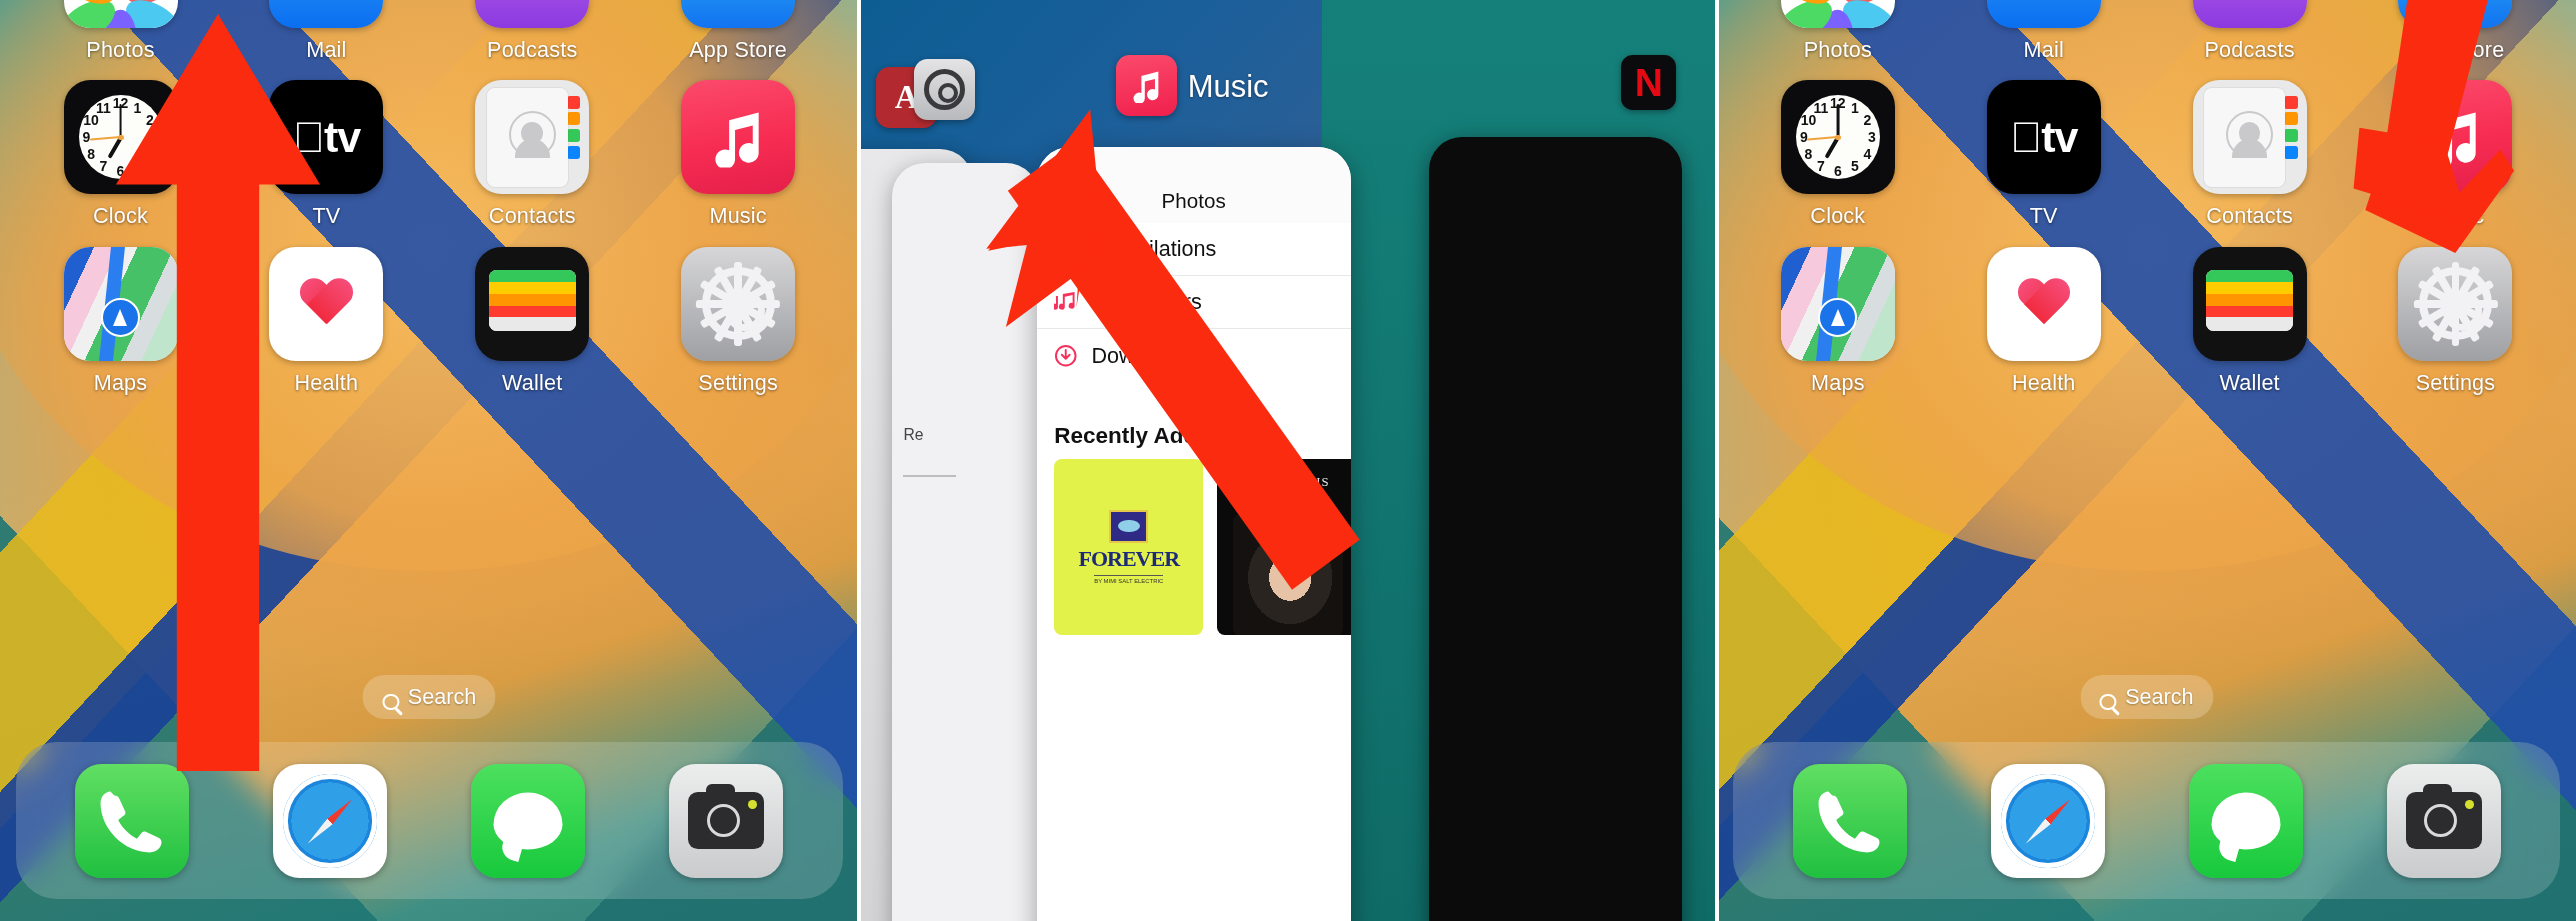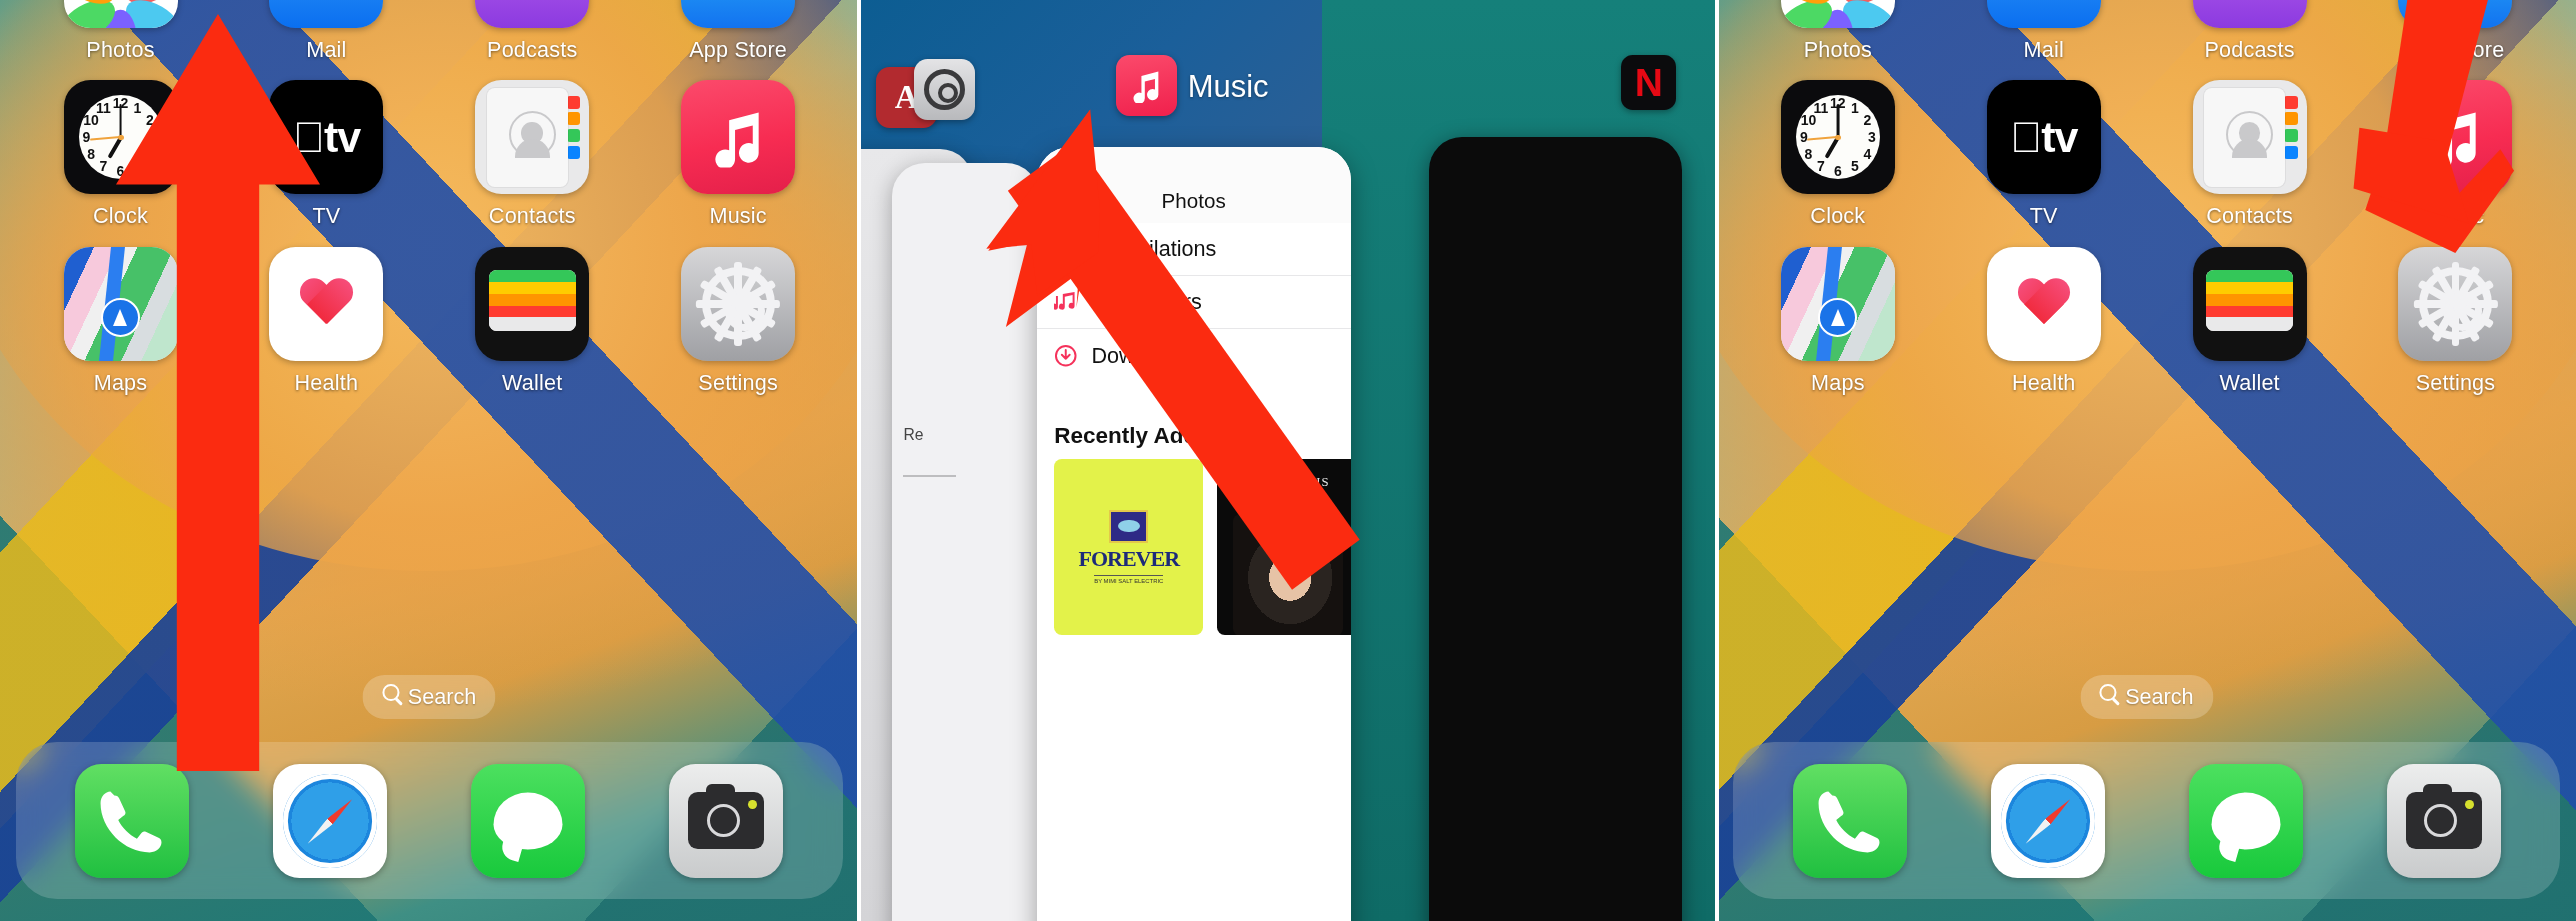--- a/index.html
+++ b/index.html
@@ -111,21 +111,21 @@
   .ic-wallet .stripe{height:11.8px;}
 
   .ic-settings{background:linear-gradient(180deg,#d6d6d8,#9fa0a4);display:flex;align-items:center;justify-content:center;}
   .gear{width:73px;height:73px;border-radius:50%;border:8.8px solid #f2f2f4;position:relative;}
   .gear::before{content:"";position:absolute;left:50%;top:50%;width:25.5px;height:25.5px;margin:-12.7px 0 0 -12.7px;border-radius:50%;border:7.8px solid #f2f2f4;}
   .gear .tooth{position:absolute;left:50%;top:50%;width:7.8px;height:84px;margin:-42px 0 0 -3.9px;background:#f2f2f4;border-radius:2.9px;}
 
   
   .searchpill{
     position:absolute; left:50%; transform:translateX(-50%);
-    bottom:202px; display:flex; align-items:flex-start; gap:8.8px;
+    bottom:202px; display:flex; align-items:flex-end; gap:8.8px;
     padding:8.8px 19.6px; border-radius:23.5px;
     background:rgba(255,255,255,0.22);
     backdrop-filter: blur(5.9px);
   }
   .searchpill .txt{color:#fff;font-size:21.6px;text-shadow:0 1px 2px rgba(0,0,0,.35);}
   .mag{width:16.7px;height:16.7px;border:2.5px solid #fff;border-radius:50%;position:relative;flex:none;}
   .mag::after{content:"";position:absolute;right:-5.9px;bottom:-3.9px;width:8.8px;height:2.5px;background:#fff;border-radius:2px;transform:rotate(45deg);}
 
   
   .dock{

